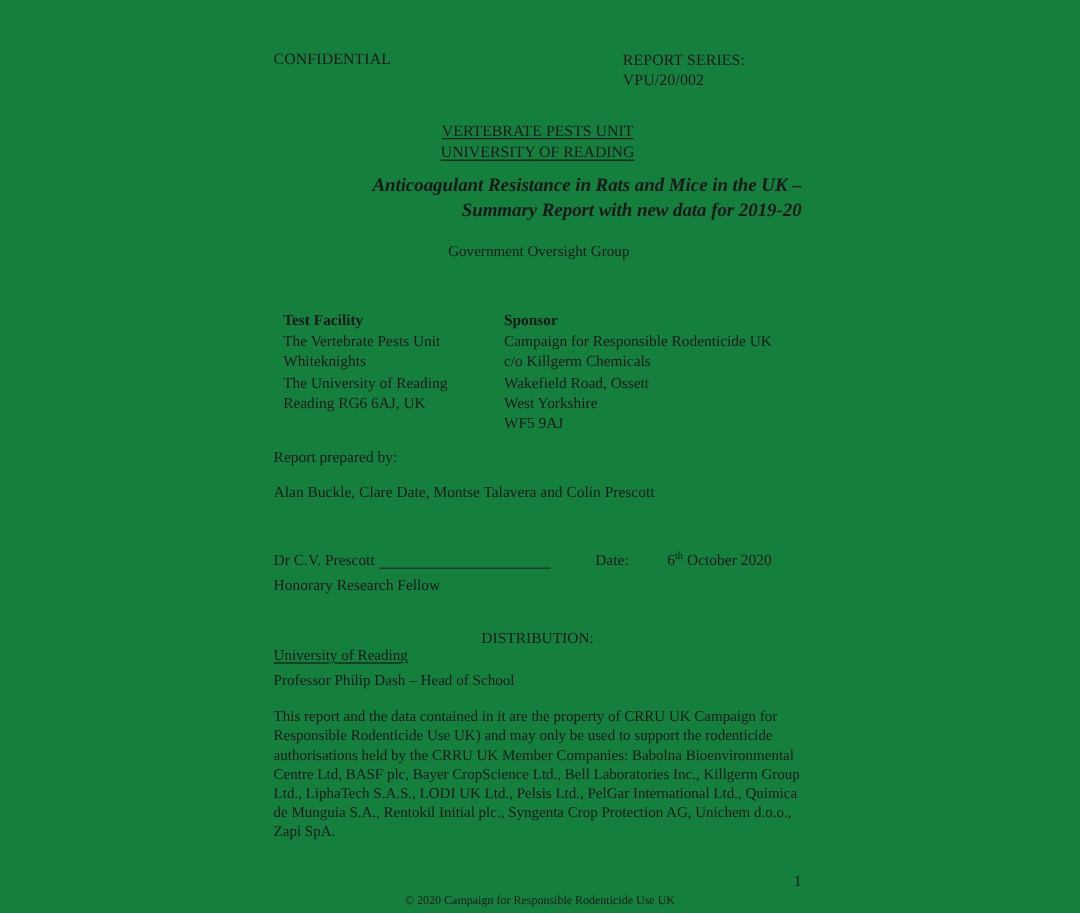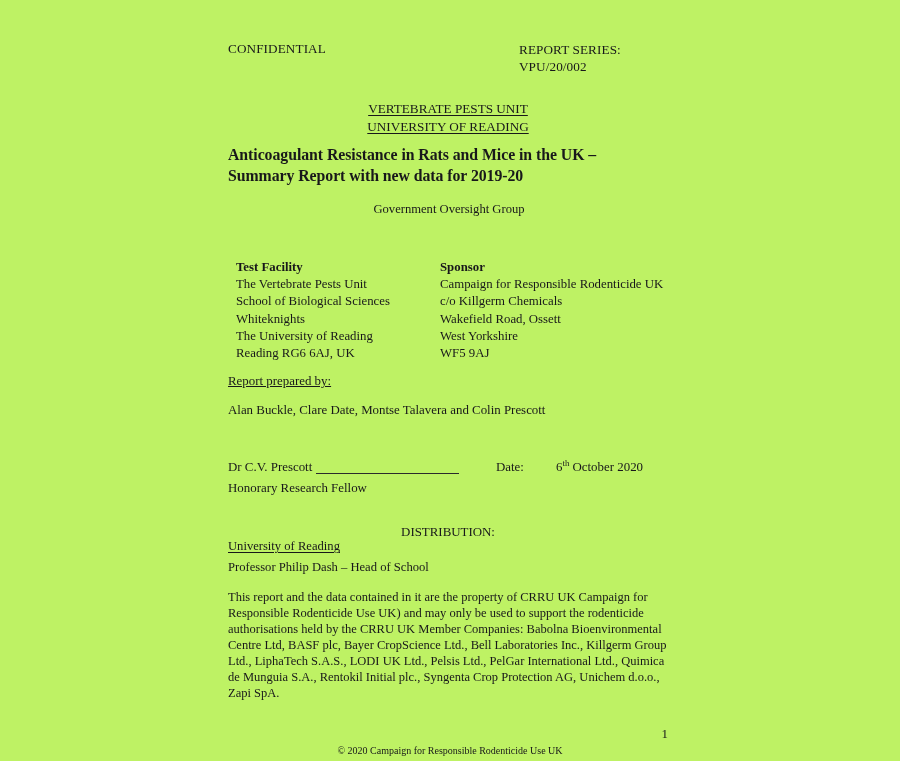--- a/index.html
+++ b/index.html
@@ -13,21 +13,21 @@
     height: 761px;
     font-family: "Liberation Serif", "DejaVu Serif", serif;
     color: #18181a;
     position: relative;
     overflow: hidden;
     -webkit-font-smoothing: antialiased;
   }
   .page {
     position: absolute;
     inset: 0;
-    background: #bef264;
+    background: #15803d;
   }
   
   .content {
     position: absolute;
     left: 228px;
     top: 0;
     width: 440px;
   }
 
   .row-header {
@@ -64,25 +64,26 @@
   .org span {
     text-decoration: underline;
     text-underline-offset: 1.5px;
   }
 
   .doc-title {
     position: absolute;
     top: 144px;
     left: 0;
     width: 440px;
-    text-align: left;
+    text-align: right;
     font-size: 15.8px;
     font-weight: bold;
     line-height: 1.36;
     letter-spacing: -0.05px;
+    font-style: italic;
   }
 
   .subtitle {
     position: absolute;
     top: 201px;
     left: 4px;
     width: 434px;
     text-align: center;
     font-size: 12.6px;
     line-height: 1.34;
@@ -95,33 +96,32 @@
     width: 440px;
   }
   .party-col {
     position: absolute;
     top: 0;
     text-align: left;
     font-size: 12.8px;
     line-height: 1.345;
   }
   .party-col.facility { left: 8px; width: 230px; }
-  .party-col.sponsor  { left: 212px; width: 240px; }
+  .party-col.sponsor  { left: 192px; width: 240px; }
   .party-col .party-heading {
     font-weight: bold;
     display: block;
   }
   .party-col .party-line { display: block; }
 
   .prepared-label {
     position: absolute;
     top: 374px;
     left: 0;
     font-size: 12.9px;
-    text-decoration: underline;
   }
   .prepared-authors {
     position: absolute;
     top: 403px;
     left: 0;
     font-size: 12.9px;
     white-space: nowrap;
   }
 
   .sign-block {
@@ -251,21 +251,20 @@
     </div>
 
     <div class="subtitle">
       <div>Government Oversight Group</div>
     </div>
 
     <div class="parties">
       <div class="party-col facility">
         <span class="party-heading">Test Facility</span>
         <span class="party-line">The Vertebrate Pests Unit</span>
-        <span class="party-line">School of Biological Sciences</span>
         <span class="party-line">Whiteknights</span>
         <span class="party-line">The University of Reading</span>
         <span class="party-line">Reading RG6 6AJ, UK</span>
       </div>
       <div class="party-col sponsor">
         <span class="party-heading">Sponsor</span>
         <span class="party-line">Campaign for Responsible Rodenticide UK</span>
         <span class="party-line">c/o Killgerm Chemicals</span>
         <span class="party-line">Wakefield Road, Ossett</span>
         <span class="party-line">West Yorkshire</span>

